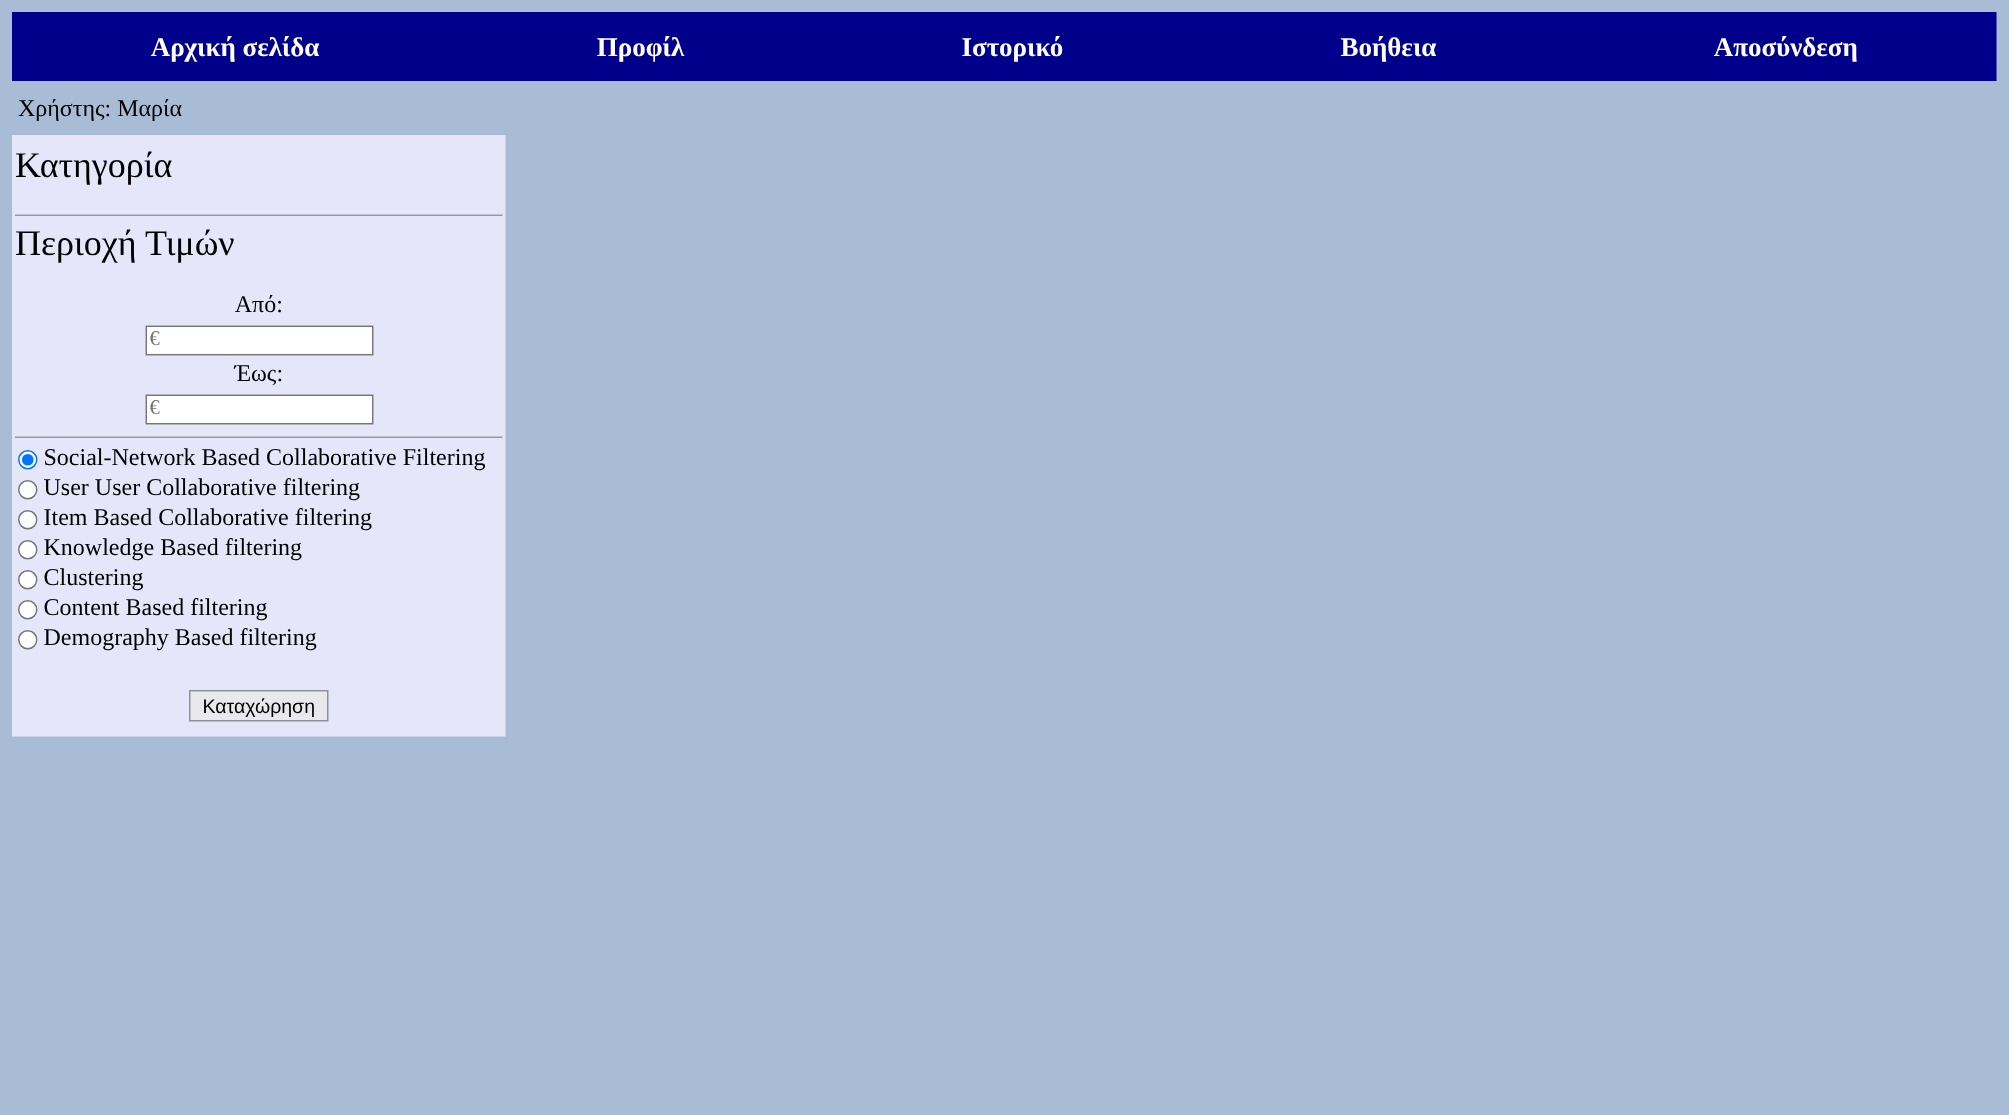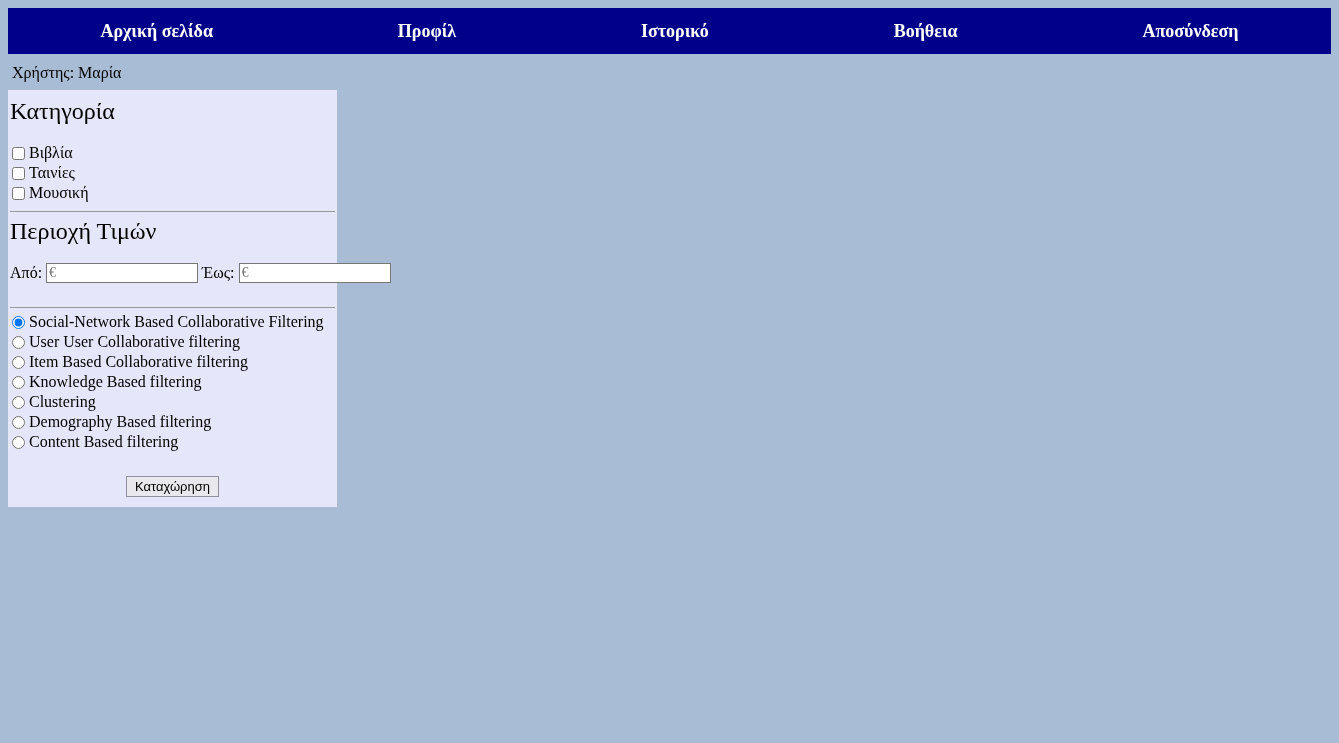--- a/index.html
+++ b/index.html
@@ -59,21 +59,22 @@
     }
     hr {
       border: none;
       border-top: 1px solid #999;
       margin: 4px 0;
     }
     .price-row {
       display: flex;
       align-items: center;
       gap: 4px;
-      margin-bottom: 24px;
+      margin-bottom: 8px;
+      flex-direction: column;
     }
     .price-row input[type="text"] {
       width: 152px;
       font-family: "Times New Roman", serif;
       font-size: 14px;
       padding: 1px 2px;
       border: 1px solid #767676;
     }
     .radio-group {
       margin-bottom: 24px;
@@ -99,34 +100,20 @@
     <span class="nav-item">Προφίλ</span>
     <span class="nav-item">Ιστορικό</span>
     <span class="nav-item">Βοήθεια</span>
     <span class="nav-item">Αποσύνδεση</span>
   </div>
 
   <div class="user-info">Χρήστης: Μαρία</div>
 
   <div class="sidebar">
     <h2>Κατηγορία</h2>
-    <div class="checkbox-group">
-      <div class="checkbox-row">
-        <input type="checkbox" style="">
-        <span>Βιβλία</span>
-      </div>
-      <div class="checkbox-row">
-        <input type="checkbox" style="">
-        <span>Ταινίες</span>
-      </div>
-      <div class="checkbox-row">
-        <input type="checkbox" style="">
-        <span>Μουσική</span>
-      </div>
-    </div>
 
     <hr>
 
     <h2>Περιοχή Τιμών</h2>
     <div class="price-row">
       <span>Από:</span>
       <input type="text" placeholder="€" style="">
       <span>Έως:</span>
       <input type="text" placeholder="€" style="">
     </div>
@@ -149,25 +136,25 @@
       <div class="radio-row">
         <input type="radio" name="algo" style="">
         <span>Knowledge Based filtering</span>
       </div>
       <div class="radio-row">
         <input type="radio" name="algo" style="">
         <span>Clustering</span>
       </div>
       <div class="radio-row">
         <input type="radio" name="algo" style="">
-        <span>Demography Based filtering</span>
+        <span>Content Based filtering</span>
       </div>
       <div class="radio-row">
         <input type="radio" name="algo" style="">
-        <span>Content Based filtering</span>
+        <span>Demography Based filtering</span>
       </div>
     </div>
 
     <div class="submit-row">
       <button class="submit-btn">Καταχώρηση</button>
     </div>
   </div>
 </div>
 
 </body></html>

